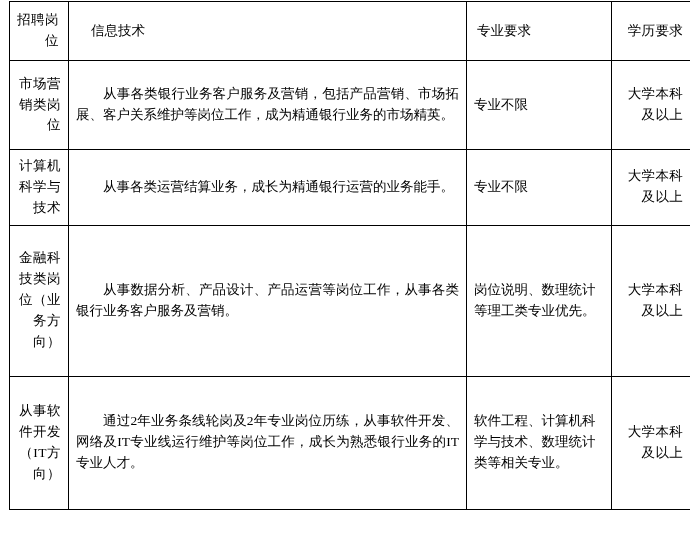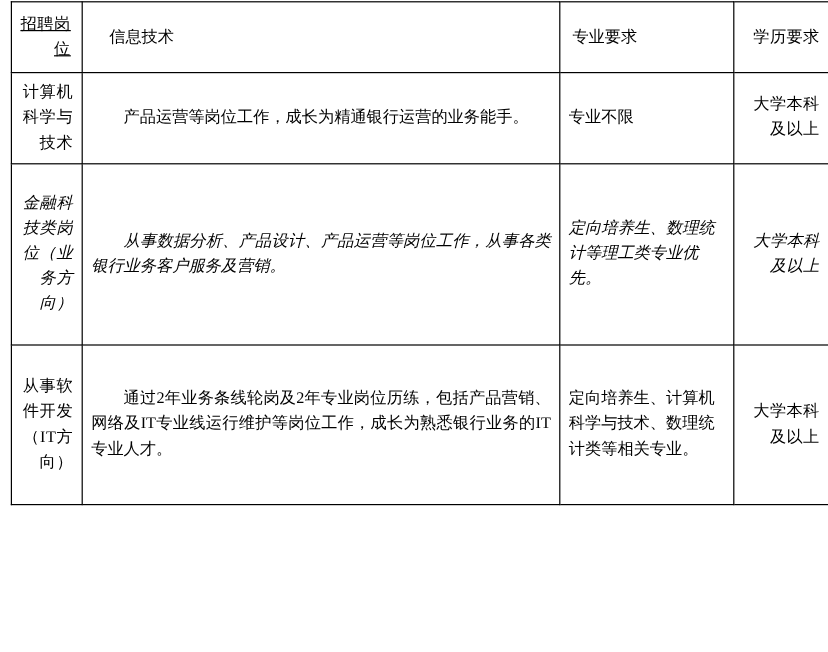--- a/index.html
+++ b/index.html
@@ -57,26 +57,26 @@
     text-indent: 0;
   }
   .cell-edu {
     text-align: right;
     padding-right: 8px;
     letter-spacing: 0.3px;
   }
   
   .row-header .cell-desc { text-indent: 0; padding-left: 22px; }
   .row-header .cell-major { padding-left: 10px; }
-  .row-header .cell-post { padding-right: 9px; text-decoration: underline; }
+  .row-header .cell-post { padding-right: 9px; }
 
   .r-head  td { height: 46px; }
   .r-1     td { height: 76px; }
   .r-2     td { height: 62px; }
-  .r-3     td { height: 138px; font-style: italic; }
+  .r-3     td { height: 138px; }
   .r-4     td { height: 120px; }
 </style>
 </head>
 <body>
 
 <div class="sheet">
   <table class="jobs">
     <colgroup>
       <col class="c-post">
       <col class="c-desc">
@@ -84,36 +84,42 @@
       <col class="c-edu">
     </colgroup>
     <tbody>
       <tr class="r-head row-header">
         <td class="cell-post">招聘岗位</td>
         <td class="cell-desc">信息技术</td>
         <td class="cell-major">专业要求</td>
         <td class="cell-edu">学历要求</td>
       </tr>
 
+      <tr class="r-1">
+        <td class="cell-post">市场营销类岗位</td>
+        <td class="cell-desc">从事各类银行业务客户服务及营销，包括产品营销、市场拓展、客户关系维护等岗位工作，成为精通银行业务的市场精英。</td>
+        <td class="cell-major">专业不限</td>
+        <td class="cell-edu">大学本科及以上</td>
+      </tr>
 
       <tr class="r-2">
         <td class="cell-post">计算机科学与技术</td>
-        <td class="cell-desc">产品运营等岗位工作，成长为精通银行运营的业务能手。</td>
+        <td class="cell-desc">从事各类运营结算业务，成长为精通银行运营的业务能手。</td>
         <td class="cell-major">专业不限</td>
         <td class="cell-edu">大学本科及以上</td>
       </tr>
 
       <tr class="r-3">
         <td class="cell-post">金融科技类岗位（业务方向）</td>
         <td class="cell-desc">从事数据分析、产品设计、产品运营等岗位工作，从事各类银行业务客户服务及营销。</td>
-        <td class="cell-major">定向培养生、数理统计等理工类专业优先。</td>
+        <td class="cell-major">岗位说明、数理统计等理工类专业优先。</td>
         <td class="cell-edu">大学本科及以上</td>
       </tr>
 
       <tr class="r-4">
         <td class="cell-post">从事软件开发（IT方向）</td>
-        <td class="cell-desc">通过2年业务条线轮岗及2年专业岗位历练，包括产品营销、网络及IT专业线运行维护等岗位工作，成长为熟悉银行业务的IT专业人才。</td>
-        <td class="cell-major">定向培养生、计算机科学与技术、数理统计类等相关专业。</td>
+        <td class="cell-desc">通过2年业务条线轮岗及2年专业岗位历练，从事软件开发、网络及IT专业线运行维护等岗位工作，成长为熟悉银行业务的IT专业人才。</td>
+        <td class="cell-major">软件工程、计算机科学与技术、数理统计类等相关专业。</td>
         <td class="cell-edu">大学本科及以上</td>
       </tr>
     </tbody>
   </table>
 </div>
 
 </body></html>

